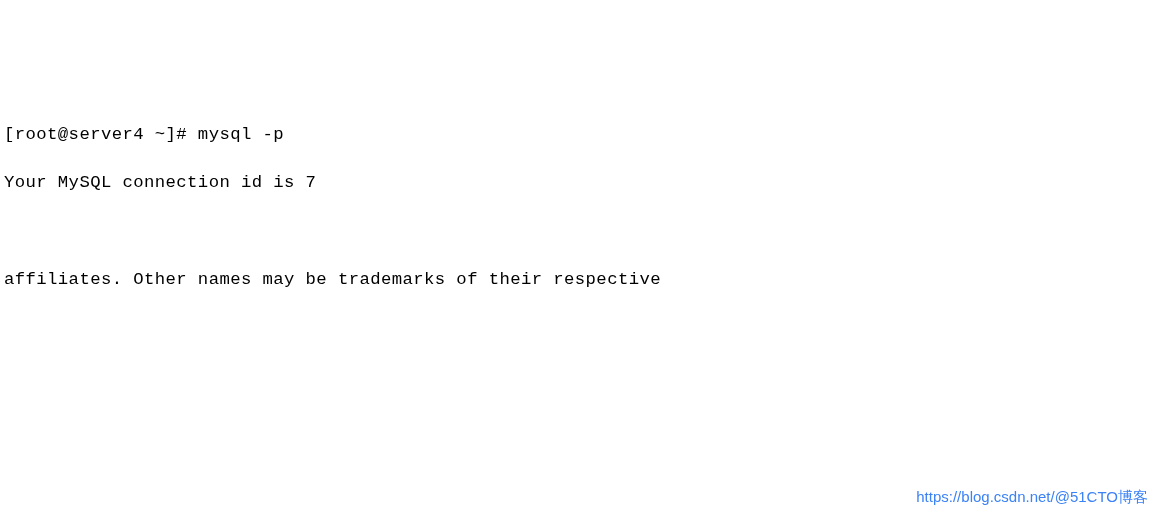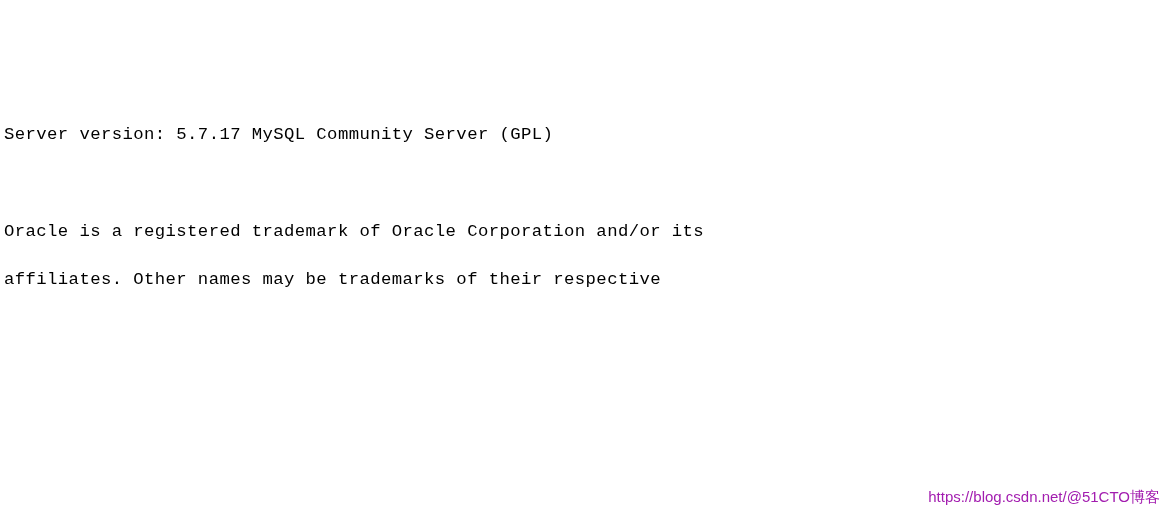--- a/index.html
+++ b/index.html
@@ -13,39 +13,39 @@
       letter-spacing: 0.4px;
       width: 1172px;
       height: 515px;
       box-sizing: border-box;
       position: relative;
       white-space: pre;
     }
     .line { display: block; }
     .watermark {
       position: absolute;
-      right: 12px;
+      right: 24px;
       bottom: 6px;
-      color: #a21caf;
+      color: #3b82f6;
       font-size: 15px;
       letter-spacing: 0;
       font-family: sans-serif;
       margin-left: 21px;
     }
   </style>
 </head>
 <body>
 
 
 
 <div>
-<span class="line">Server version: 5.7.17 MySQL Community Server (GPL)</span>
+<span class="line">[root@server4 ~]# mysql -p</span>
+<span class="line">Your MySQL connection id is 7</span>
 <span class="line"></span>
 <span class="line"></span>
-<span class="line">Oracle is a registered trademark of Oracle Corporation and/or its</span>
 <span class="line">affiliates. Other names may be trademarks of their respective</span>
 
 <span class="line"></span>
 
 <span class="line"></span>
 
 
 
 
 

